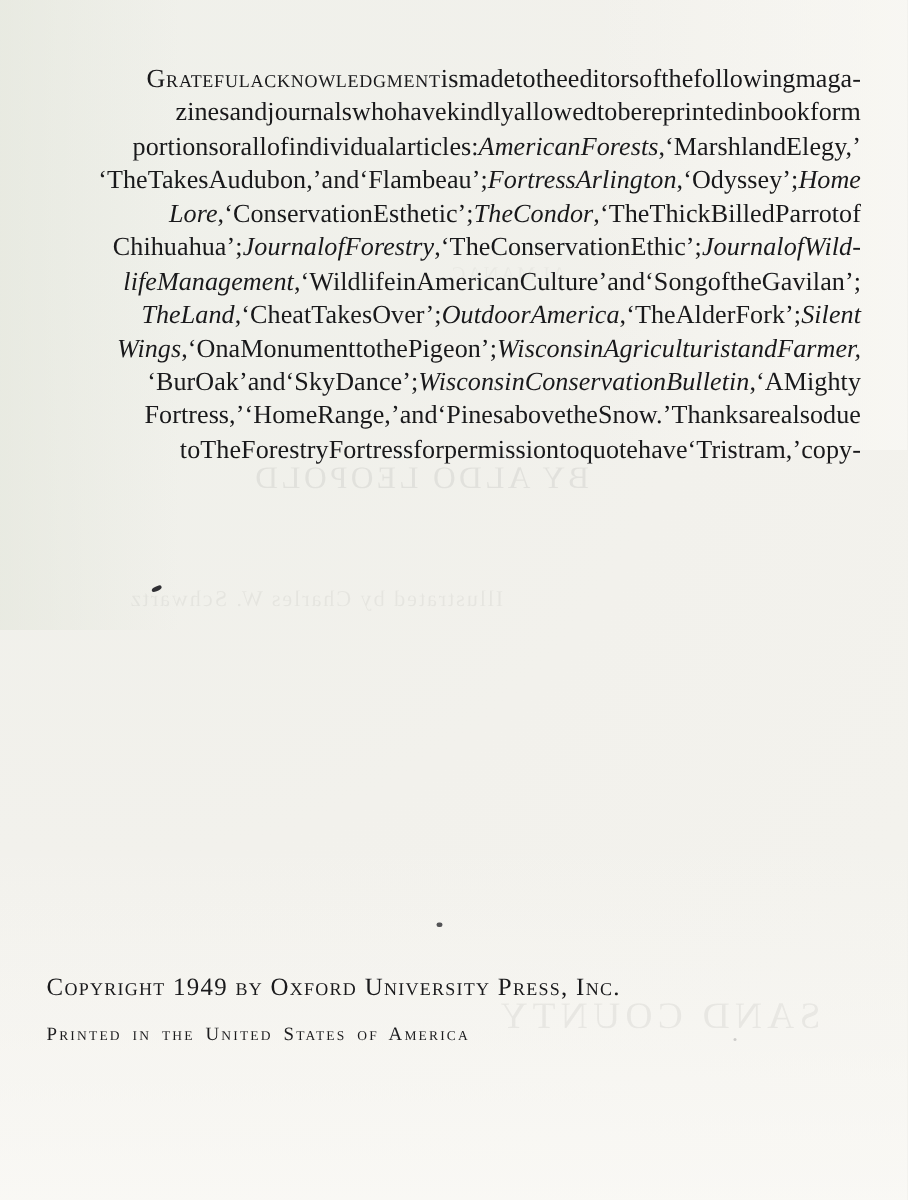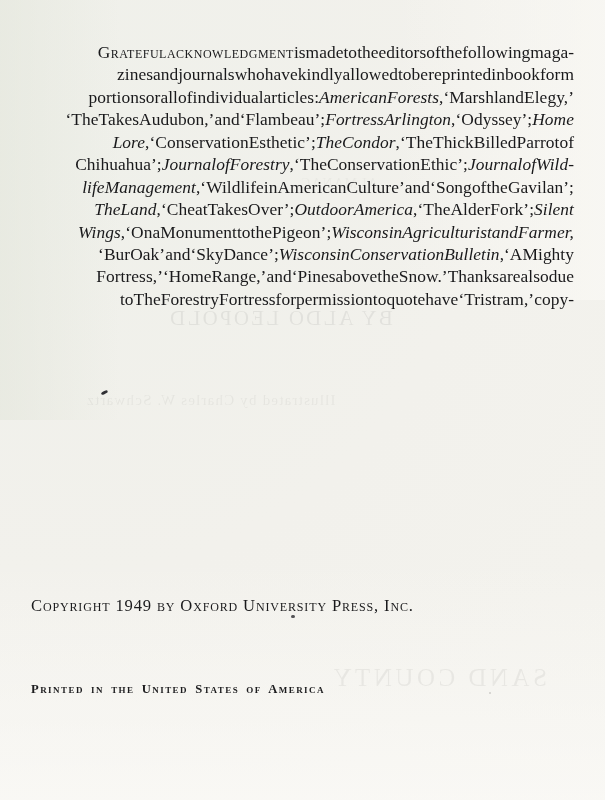--- a/index.html
+++ b/index.html
@@ -79,38 +79,37 @@
     letter-spacing: 0.5px;
   }
   .ital {
     font-style: italic;
   }
 
   
   #copyright-line {
     position: absolute;
     left: 31px;
-    top: 596px;
+    top: 648px;
     font-size: 16.6px;
     color: #1a1a1c;
     font-variant: small-caps;
     letter-spacing: 0.85px;
     white-space: nowrap;
   }
   #printed-line {
     position: absolute;
     left: 31px;
     top: 682px;
     font-size: 12.6px;
     color: #1c1c1e;
     font-variant: small-caps;
     letter-spacing: 1.45px;
     word-spacing: 2.6px;
     white-space: nowrap;
-    font-weight: bold;
   }
 
   
   .bleed {
     position: absolute;
     color: #000;
     opacity: 0.050;
     transform: scaleX(-1);
     white-space: nowrap;
     pointer-events: none;

